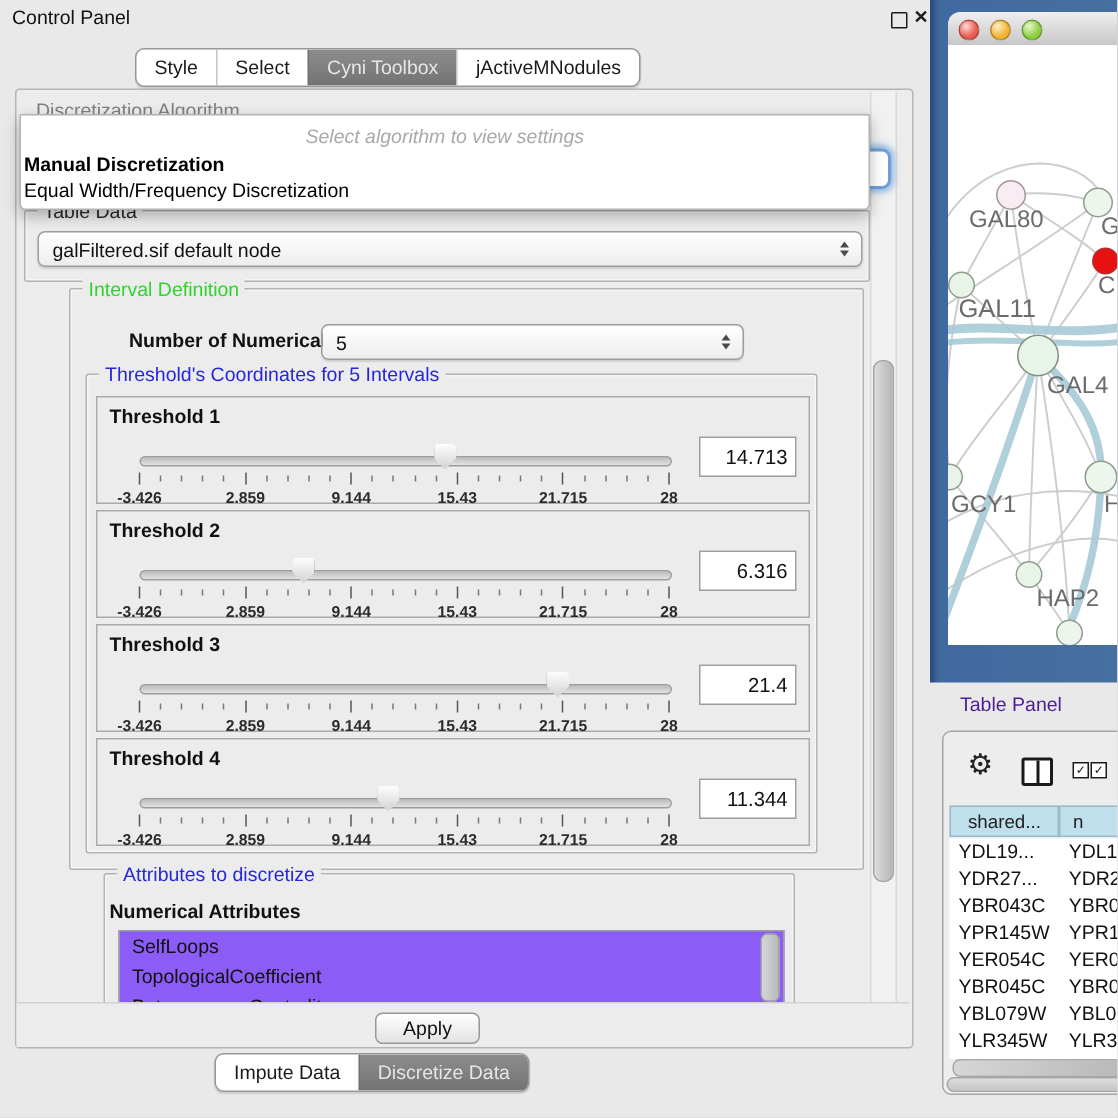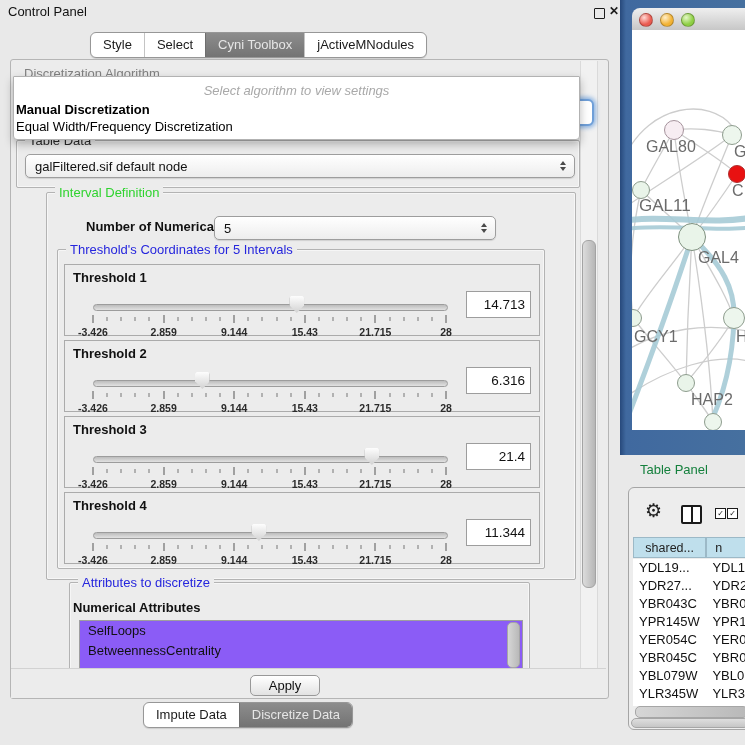--- a/index.html
+++ b/index.html
@@ -72,21 +72,21 @@
   
   .net-frame{left:620px;top:0;width:125px;height:455px;
              background:linear-gradient(90deg,var(--frame_blue_dark) 0,var(--frame_blue) 6px,#46709f 100%);}
   .net-titlebar{position:absolute;left:12px;top:8px;right:0;height:22px;border-radius:8px 0 0 0;
                 background:linear-gradient(#efefef,#c7c7c7);border-bottom:1px solid #969696;}
   .light{position:absolute;top:5px;width:12px;height:12px;border-radius:50%;border:1px solid rgba(0,0,0,.25);}
   .net-canvas{position:absolute;left:12px;top:30px;right:0;height:400px;background:#fff;overflow:hidden;}
   .net-node{position:absolute;border-radius:50%;box-sizing:border-box;}
   .net-label{position:absolute;color:#6b6b6b;white-space:nowrap;}
   
-  .tp-label{left:640px;top:462px;font-size:13px;color:#15803d;}
+  .tp-label{left:640px;top:462px;font-size:13px;color:#4c1d95;}
   .tp-box{left:628px;top:487px;width:121px;height:241px;background:#ededed;border:1px solid #a5a5a5;border-radius:6px;}
   .gear{position:absolute;left:16px;top:13px;font-size:19px;color:#222;line-height:1;}
   .split-ic{position:absolute;left:52px;top:17px;width:17px;height:15px;border:2px solid #1a1a1a;border-radius:2px;background:#fff;}
   .split-ic div{position:absolute;left:50%;top:0;bottom:0;width:2px;background:#1a1a1a;transform:translateX(-1px);}
   .chk{position:absolute;top:20px;width:9px;height:9px;border:1.5px solid #1a1a1a;font-size:8px;line-height:9px;text-align:center;color:#1a1a1a;background:#fff;}
   .tbl-head{position:absolute;left:4px;top:49px;right:0;height:21px;display:flex;}
   .th-cell{box-sizing:border-box;border:1px solid #9cb9c7;background:var(--header_blue);
            font-size:12.5px;display:flex;align-items:center;justify-content:center;color:#222;}
   .tbl-rows{position:absolute;left:4px;top:71px;right:0;height:147px;background:#fff;overflow:hidden;}
   .tbl-row{display:flex;height:18px;}
@@ -331,20 +331,21 @@
           </div>
         </div>
     </div>
   </div>
 
   <div class="abs groupbox" style="left:69px;top:582px;width:459px;height:94px;">
     <span class="grouptitle" style="color:var(--blue_title);">Attributes to discretize</span>
     <span style="position:absolute;left:3px;top:17px;font-size:13px;font-weight:bold;">Numerical Attributes</span>
     <div class="attr-list" id="attr-list">
         <div class="attr-item">SelfLoops</div>
+        <div class="attr-item">TopologicalCoefficient</div>
         <div class="attr-item">BetweennessCentrality</div>
       </div>
     <div class="mini-thumb" style="left:437px;top:39px;width:11px;height:44px;"></div>
   </div>
 
   <div class="abs apply-bar">
     <button class="aqua-btn">Apply</button>
   </div>
 
   <div class="abs vtrack"></div>

